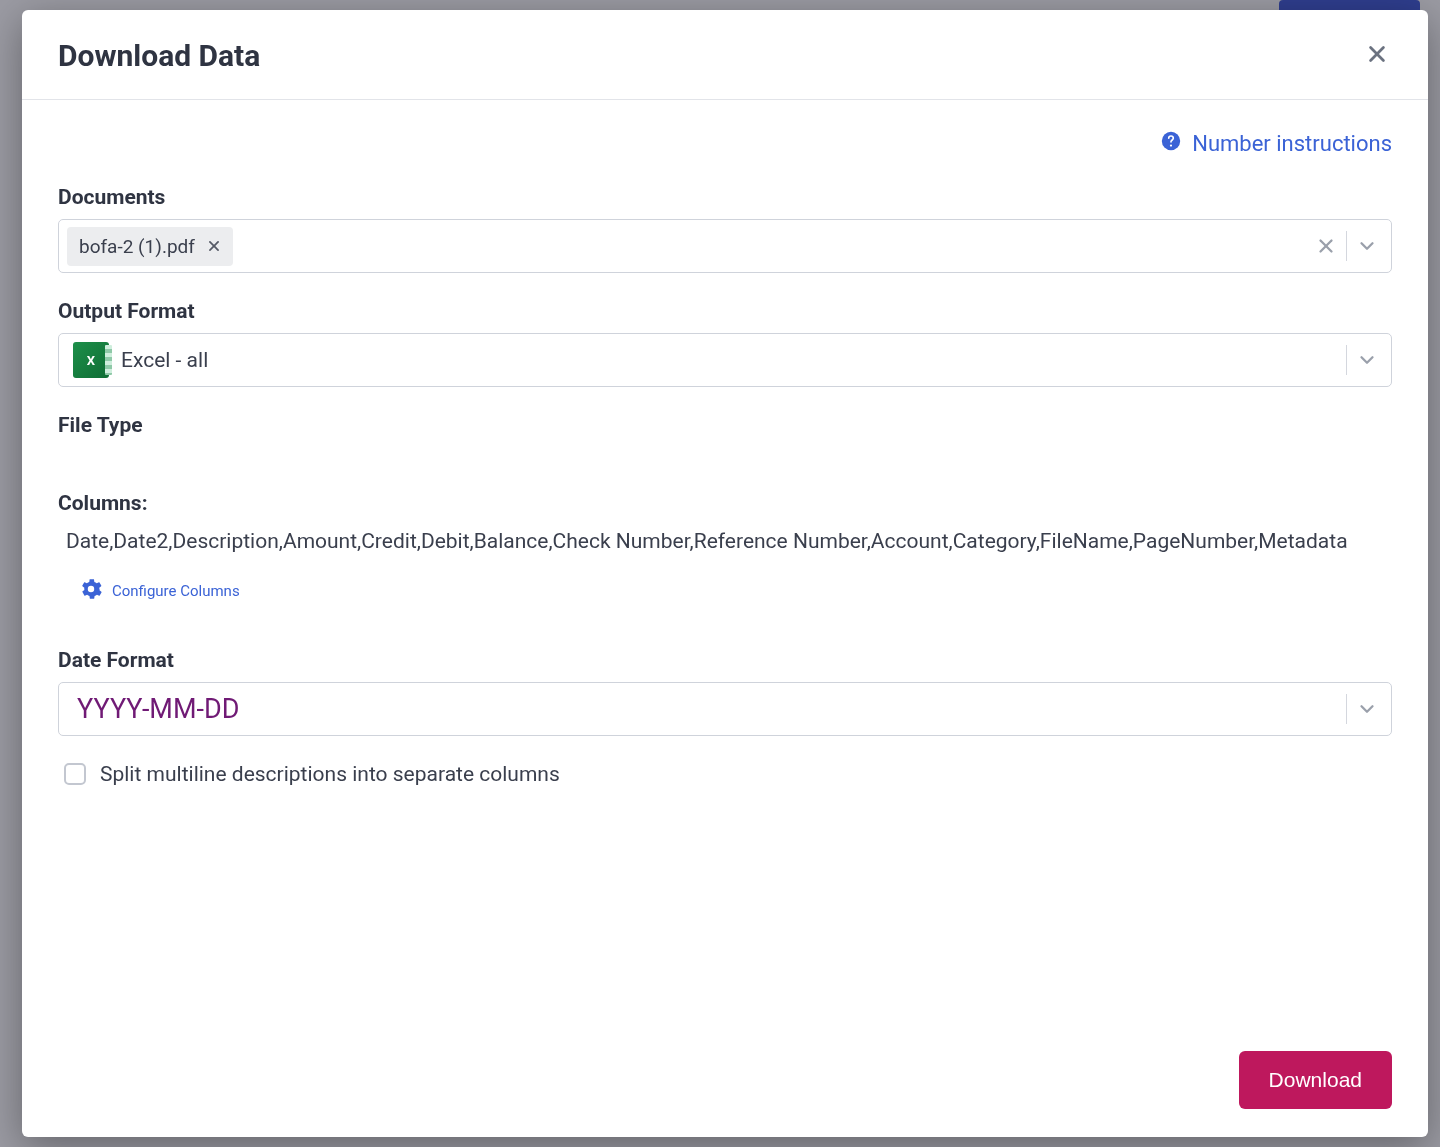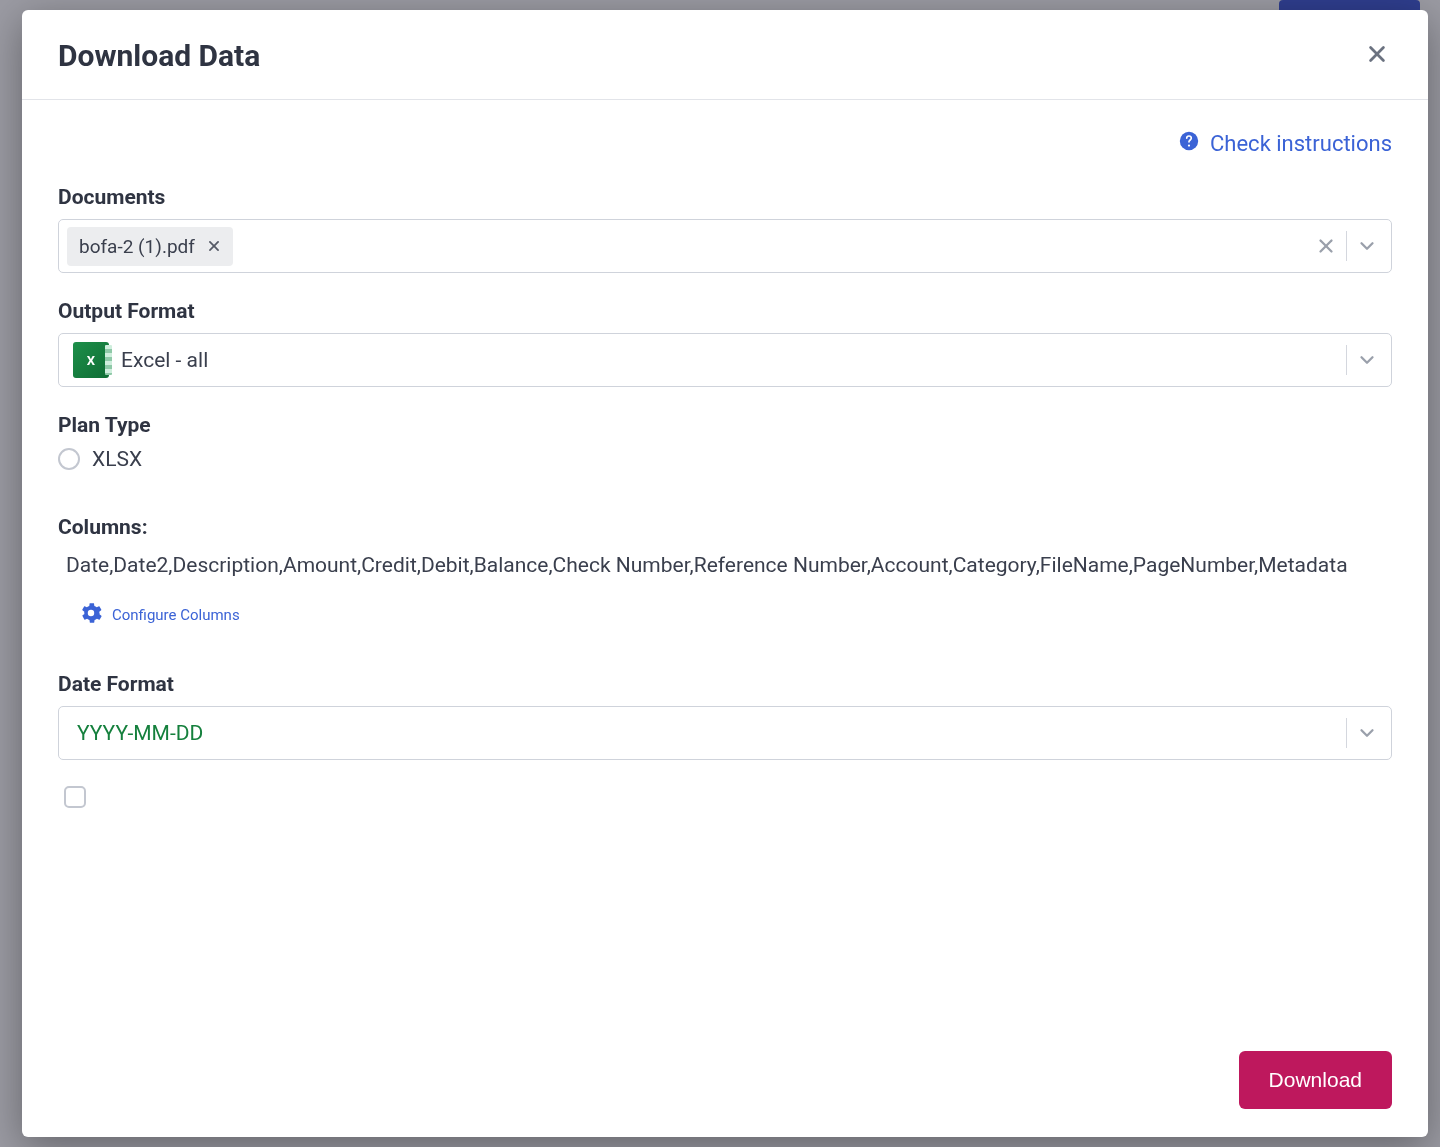--- a/index.html
+++ b/index.html
@@ -178,22 +178,22 @@
       align-items: center;
       gap: 10px;
       color: #3b63d6;
       font-size: 15px;
       cursor: pointer;
       margin-left: 22px;
       margin-bottom: 44px;
     }
     .configure-link svg { width: 22px; height: 22px; }
     .date-select .value {
-      font-size: 21px;
-      color: #15803d;
+      font-size: 27px;
+      color: #701a75;
       padding-left: 10px;
     }
     .checkbox-row {
       display: flex;
       align-items: center;
       gap: 14px;
       font-size: 21px;
       color: #3a3f4d;
       margin-top: 14px;
       padding-left: 6px;
@@ -247,21 +247,21 @@
 
     <div class="excel-link-row">
       <a class="excel-link">
         <span class="q-icon">
           <svg viewBox="0 0 24 24" fill="currentColor">
             <circle cx="12" cy="12" r="10" fill="#3b63d6"></circle>
             <path d="M9.5 9a2.5 2.5 0 115 0c0 1.4-1.2 1.9-2 2.6-.5.4-.5 1-.5 1.4" stroke="#fff" stroke-width="1.8" fill="none" stroke-linecap="round"></path>
             <circle cx="12" cy="17" r="1.2" fill="#fff"></circle>
           </svg>
         </span>
-        <span>Check instructions</span>
+        <span>Number instructions</span>
       </a>
     </div>
 
     
     <div class="section-label">Documents</div>
     <div class="select-box">
       <span class="chip">
         <span>bofa-2 (1).pdf</span>
         <span class="chip-x">
           <svg viewBox="0 0 24 24" fill="none" stroke="currentColor" stroke-width="3" stroke-linecap="round">
@@ -297,26 +297,22 @@
         <div class="vline"></div>
         <span class="chevron-down">
           <svg viewBox="0 0 24 24" fill="none" stroke="currentColor" stroke-width="2.5" stroke-linecap="round" stroke-linejoin="round">
             <polyline points="6 9 12 15 18 9"></polyline>
           </svg>
         </span>
       </div>
     </div>
 
     
-    <div class="section-label">Plan Type</div>
+    <div class="section-label">File Type</div>
     <div class="radio-group">
-      <label class="radio-item">
-        <span class="radio"></span>
-        <span>XLSX</span>
-      </label>
     </div>
 
     
     <div class="section-label">Columns:</div>
     <div class="columns-text">Date,Date2,Description,Amount,Credit,Debit,Balance,Check Number,Reference Number,Account,Category,FileName,PageNumber,Metadata</div>
     <a class="configure-link">
       <span>
         <svg viewBox="0 0 24 24" fill="currentColor">
           <path d="M12 8.5a3.5 3.5 0 100 7 3.5 3.5 0 000-7zm9.4 3.5c0 .5-.04 1-.12 1.47l2.05 1.6c.18.15.23.41.11.62l-1.94 3.36c-.12.21-.37.3-.59.22l-2.42-.97c-.78.6-1.66 1.1-2.6 1.44l-.37 2.58c-.3.23-.23.4-.46.4h-3.88c-.23 0-.43-.17-.46-.4l-.37-2.58a8.1 8.1 0 01-2.6-1.44l-2.42.97c-.22.08-.47-.01-.59-.22L2.7 15.2a.47.47 0 01.11-.62l2.05-1.6A8.6 8.6 0 014.6 12c0-.5.04-1 .12-1.47L2.67 8.93a.47.47 0 01-.11-.62L4.5 4.95c.12-.21.37-.3.59-.22l2.42.97c.78-.6 1.66-1.1 2.6-1.44l.37-2.58c.03-.23.23-.4.46-.4h3.88c.23 0 .43.17.46.4l.37 2.58c.94.34 1.82.84 2.6 1.44l2.42-.97c.22-.08.47.01.59.22l1.94 3.36c.12.21.07.47-.11.62l-2.05 1.6c.08.47.12.97.12 1.47z"></path>
         </svg>
@@ -334,20 +330,21 @@
           <svg viewBox="0 0 24 24" fill="none" stroke="currentColor" stroke-width="2.5" stroke-linecap="round" stroke-linejoin="round">
             <polyline points="6 9 12 15 18 9"></polyline>
           </svg>
         </span>
       </div>
     </div>
 
     
     <label class="checkbox-row">
       <span class="checkbox"></span>
+      <span>Split multiline descriptions into separate columns</span>
     </label>
 
   </div>
 
   <div class="modal-footer">
     <button class="download-btn">Download</button>
   </div>
 
 </div>
 

